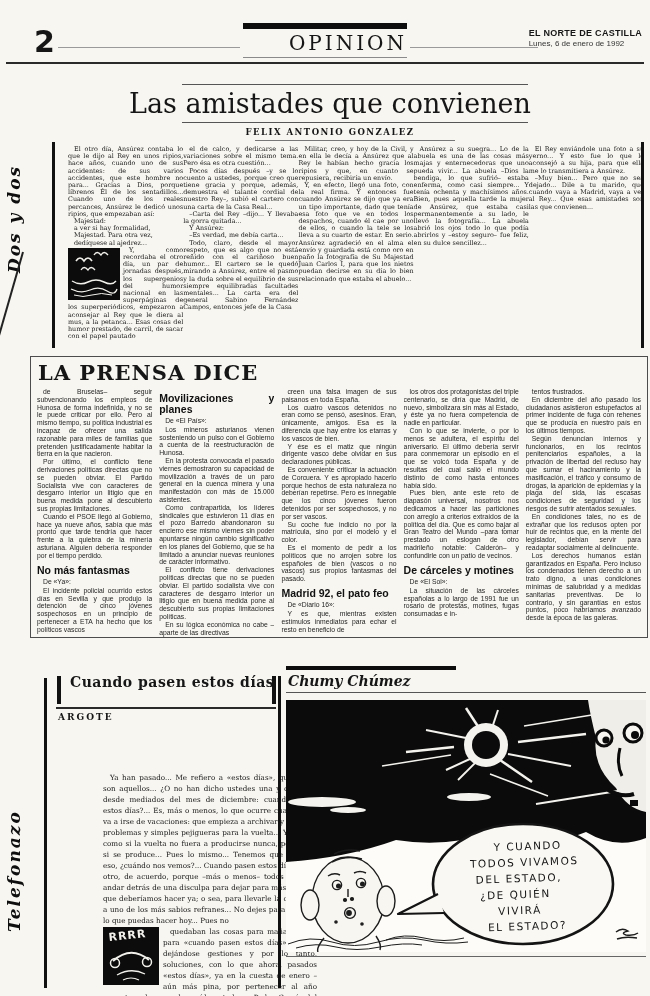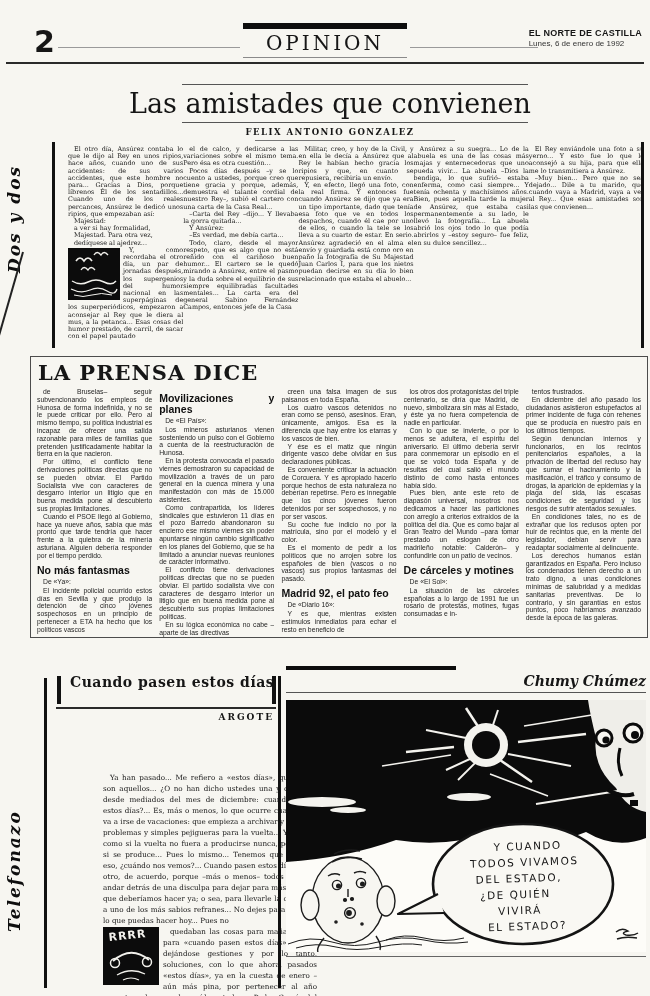--- a/index.html
+++ b/index.html
@@ -10,21 +10,21 @@
     color:#161616;
     font-family:"DejaVu Serif", serif;
     overflow:hidden;
   }
   .abs { position:absolute; }
   .rule { position:absolute; background:#2a2a2a; }
   .vbar { position:absolute; background:#111; width:3px; }
 
   
   .page-num { left:34px; top:24px; font-family:"DejaVu Sans",sans-serif; font-weight:bold; font-size:30px; letter-spacing:-1px; }
-  .opinion-block { left:243px; top:23px; width:164px; text-align:center; }
+  .opinion-block { left:243px; top:23px; width:164px; text-align:right; }
   .opinion-topbar { height:6px; background:#0d0d0d; margin-bottom:2px; }
   .opinion-title { font-size:20px; letter-spacing:3px; border-bottom:1px solid #8a8a8a; padding-bottom:2px; }
   .hdr-right { right:8px; top:28px; text-align:left; font-family:"Liberation Sans",sans-serif; }
   .hdr-paper { font-weight:bold; font-size:9px; letter-spacing:.3px; }
   .hdr-date { font-size:8px; color:#333; margin-top:1px; }
 
   
   .lead-headline { left:120px; top:88px; width:420px; text-align:center; font-size:27px; font-weight:normal; }
   .lead-byline { left:180px; top:127px; width:300px; text-align:center; font-size:8.5px; font-weight:bold; letter-spacing:1.5px; }
   .vertical-label {
@@ -43,27 +43,27 @@
   .prensa-box { left:30px; top:356px; width:618px; height:282px; border:1px solid #4c4c4c; background:transparent; }
   .prensa-title { font-size:21px; letter-spacing:1px; margin:3px 0 3px 7px; font-family:"DejaVu Serif",serif; }
   .prensa-cols { display:flex; gap:7px; padding:0 6px 4px 6px; height:280px; }
   .prensa-cols .col { flex:1; overflow:hidden; font-family:"Liberation Sans",sans-serif; font-size:6.8px; line-height:7.8px; color:#242424; text-align:justify; }
   .prensa-cols p.blk-p { text-indent:6px; margin:0; }
   .prensa-cols .blk-h { font-size:10.5px; line-height:10.5px; font-weight:bold; margin:5px 0 3px 0; color:#101010; }
   .prensa-cols .blk-s { text-indent:6px; margin:0 0 1px 0; }
 
   
   .argote-title { left:70px; top:674px; width:230px; font-size:14px; letter-spacing:.5px; }
-  .argote-byline { left:58px; top:712px; width:216px; text-align:right; font-weight:bold; font-size:9px; letter-spacing:2px; }
+  .argote-byline { left:58px; top:712px; width:216px; text-align:left; font-weight:bold; font-size:9px; letter-spacing:2px; }
   .argote-body { left:60px; top:772px; width:214px; height:260px; overflow:hidden; font-size:7.2px; line-height:11px; text-align:justify;margin-left:43px; }
   .argote-body p { text-indent:7px; margin:0; }
   .phone { float:left; margin:1px 4px 1px 0; }
   .chumy-block { left:286px; top:666px; width:360px; }
   .chumy-topbar { width:170px; height:4px; background:#0d0d0d; }
-  .chumy-title { font-size:14px; font-weight:bold; font-style:italic; margin:3px 0 3px 2px;text-align:right; }
+  .chumy-title { font-size:14px; font-weight:bold; font-style:italic; margin:3px 0 3px 2px; }
   .chumy-underline { height:1px; background:#555; }
   .cartoon-wrap { left:286px; top:700px; width:360px; height:252px; background:#fdfcf8; }
 </style>
 </head>
 <body>
 
 <div class="abs page-num">2</div>
 
 <div class="abs opinion-block">
   <div class="opinion-topbar"></div>

